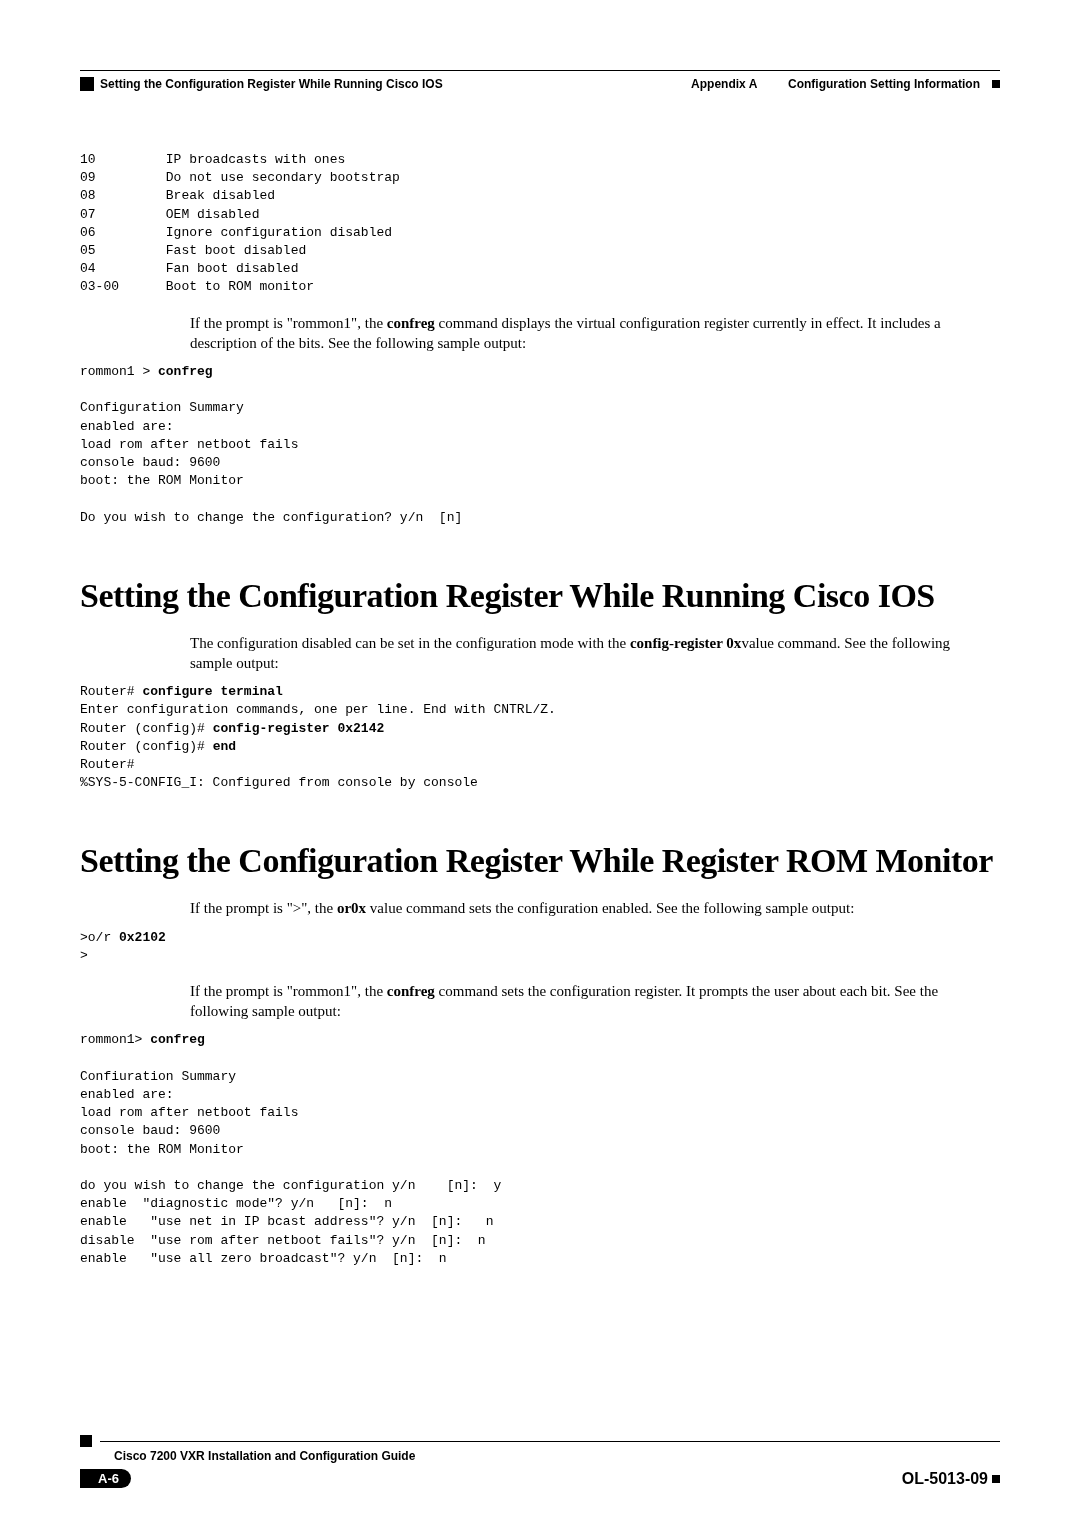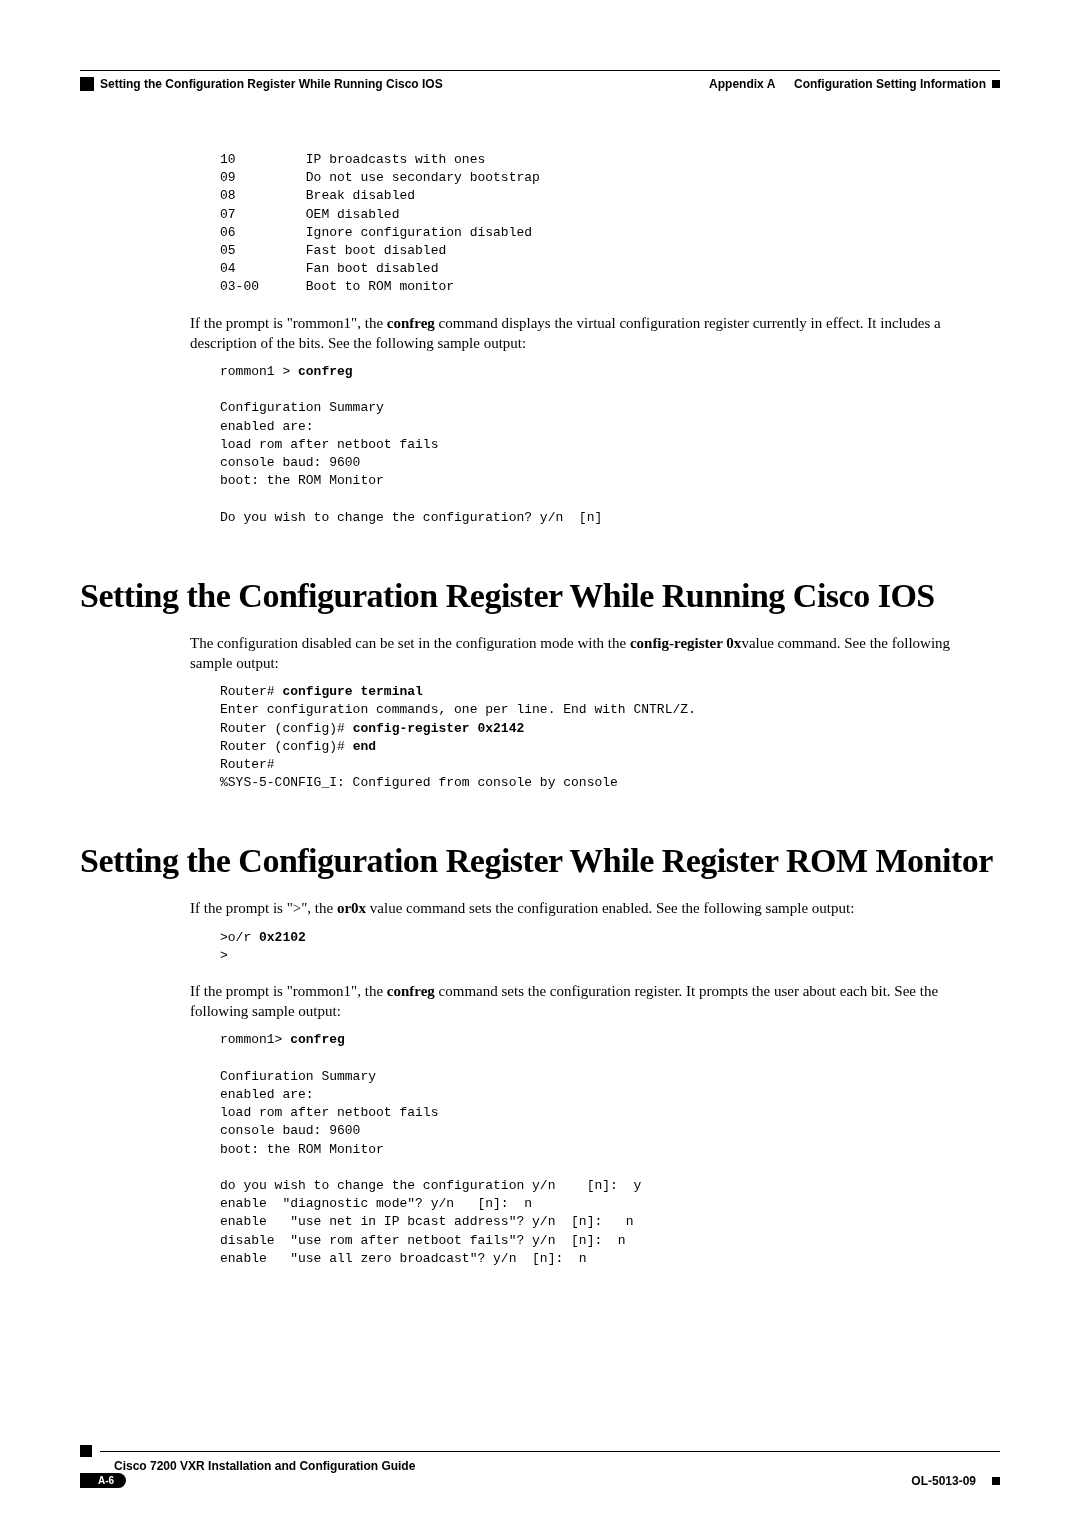--- a/index.html
+++ b/index.html
@@ -35,30 +35,29 @@
       gap: 6px;
     }
     .black-square {
       width: 14px;
       height: 14px;
       background: #000;
     }
     .header-right {
       display: flex;
       align-items: center;
-      gap: 6px;
+      gap: 12px;
     }
     .appendix-title {
       font-weight: bold;
     }
     .code-block {
       font-family: 'Courier New', Courier, monospace;
       font-size: 13px;
       white-space: pre;
-      margin-left: 140px;
       line-height: 1.4;
       margin-bottom: 16px;
     }
     .body-text {
       font-size: 15px;
       margin-left: 110px;
       margin-right: 10px;
       line-height: 1.35;
       margin-bottom: 10px;
     }
@@ -79,42 +78,43 @@
       position: absolute;
       bottom: 40px;
       left: 80px;
       right: 80px;
     }
     .footer-title {
       font-family: Arial, Helvetica, sans-serif;
       font-weight: bold;
       font-size: 12px;
       margin-left: 34px;
+      margin-bottom: 6px;
     }
     .footer-bottom {
       display: flex;
       align-items: center;
       justify-content: space-between;
     }
     .page-badge {
       background: #000;
       color: #fff;
       font-family: Arial, Helvetica, sans-serif;
       font-weight: bold;
-      font-size: 10px;
+      font-size: 13px;
       padding: 2px 12px 2px 18px;
       border-radius: 0 10px 10px 0;
     }
     .footer-right {
       font-family: Arial, Helvetica, sans-serif;
       font-weight: bold;
-      font-size: 12px;
-      display: flex;
-      align-items: center;
-      gap: 16px;
+      font-size: 16px;
+      display: flex;
+      align-items: center;
+      gap: 4px;
     }
     .footer-sq-inline {
       width: 8px;
       height: 8px;
       background: #000;
     }
     .header-sq-inline {
       width: 8px;
       height: 8px;
       background: #000;

